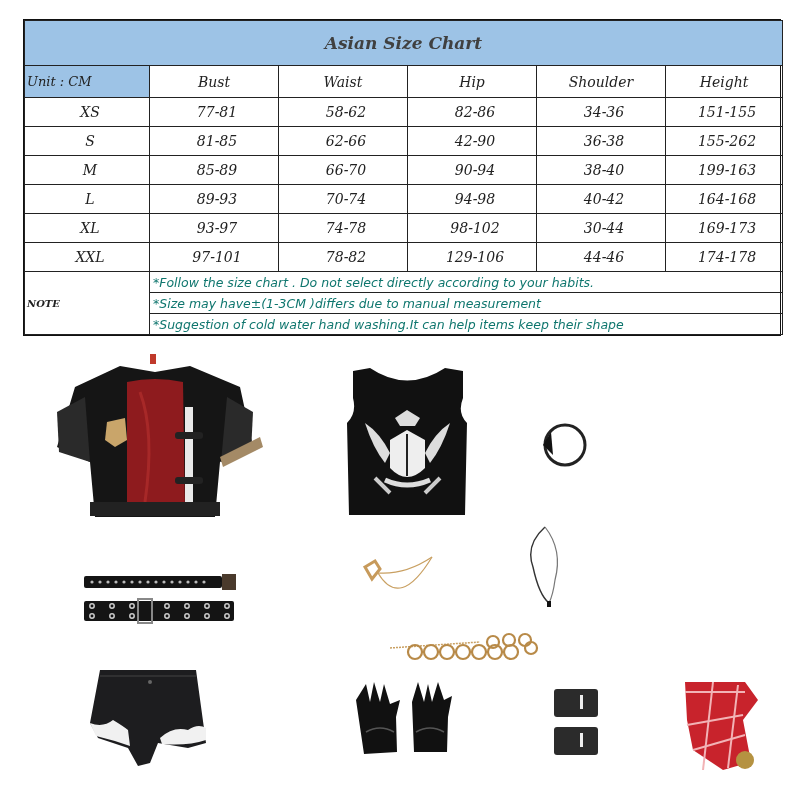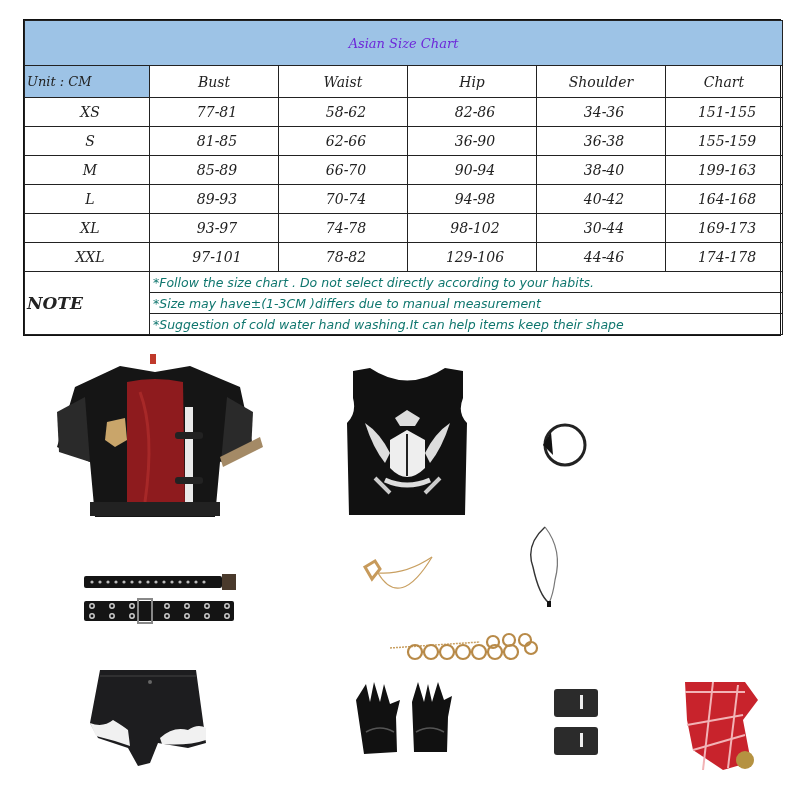--- a/index.html
+++ b/index.html
@@ -2,25 +2,25 @@
 <html><head>
 <meta charset="utf-8">
 <style>
   html, body { margin:0; padding:0; }
   body { width:800px; height:800px; background:#ffffff; position:relative; overflow:hidden;
          font-family:"DejaVu Serif", serif; }
   .chart { position:absolute; left:23px; top:19px; width:758px; border:1.5px solid #111; box-sizing:border-box; }
   table { border-collapse:collapse; width:100%; table-layout:fixed; }
   td, th { border:1px solid #222; padding:0; text-align:center; font-style:italic; font-weight:normal;
            color:#222; font-size:14px; font-family:"DejaVu Serif", serif; }
-  .title-row td { background:#9dc3e6; height:44px; font-weight:normal; font-size:13px; color:#6d28d9; }
+  .title-row td { background:#9dc3e6; height:44px; font-weight:bold; font-size:17px; color:#404040; }
   .head-row td { height:31px; font-size:14px;margin-left:21px; }
   .head-row td.unit { background:#9dc3e6; text-align:left; padding-left:2px; font-size:13px; }
   .data-row td { height:28px; font-size:14px;padding-left:6px; }
-  .note-label { font-weight:bold; font-style:italic; text-align:left !important; padding-left:2px !important; font-size:17px; }
+  .note-label { font-weight:bold; font-style:italic; text-align:left !important; padding-left:2px !important; font-size:10px; }
   .note-row td.note-text { height:20px; text-align:left; padding-left:3px; font-family:"DejaVu Sans", sans-serif;
            font-size:12.5px; font-style:italic; color:#0f766e; }
   .items { position:absolute; left:0; top:340px; width:800px; height:460px; }
   .item { position:absolute; }
 </style>
 </head>
 <body>
 
 <div class="chart">
   <table>
@@ -35,37 +35,37 @@
     <tbody>
         <tr class="title-row">
       <td colspan="6">Asian Size Chart</td>
     </tr>
     <tr class="head-row">
       <td class="unit">Unit : CM</td>
       <td>Bust</td>
       <td>Waist</td>
       <td>Hip</td>
       <td>Shoulder</td>
-      <td>Chart</td>
+      <td>Height</td>
     </tr>
     <tr class="data-row">
       <td>XS</td>
       <td>77-81</td>
       <td>58-62</td>
       <td>82-86</td>
       <td>34-36</td>
       <td>151-155</td>
     </tr>
     <tr class="data-row">
       <td>S</td>
       <td>81-85</td>
       <td>62-66</td>
-      <td>36-90</td>
+      <td>42-90</td>
       <td>36-38</td>
-      <td>155-159</td>
+      <td>155-262</td>
     </tr>
     <tr class="data-row">
       <td>M</td>
       <td>85-89</td>
       <td>66-70</td>
       <td>90-94</td>
       <td>38-40</td>
       <td>199-163</td>
     </tr>
     <tr class="data-row">

